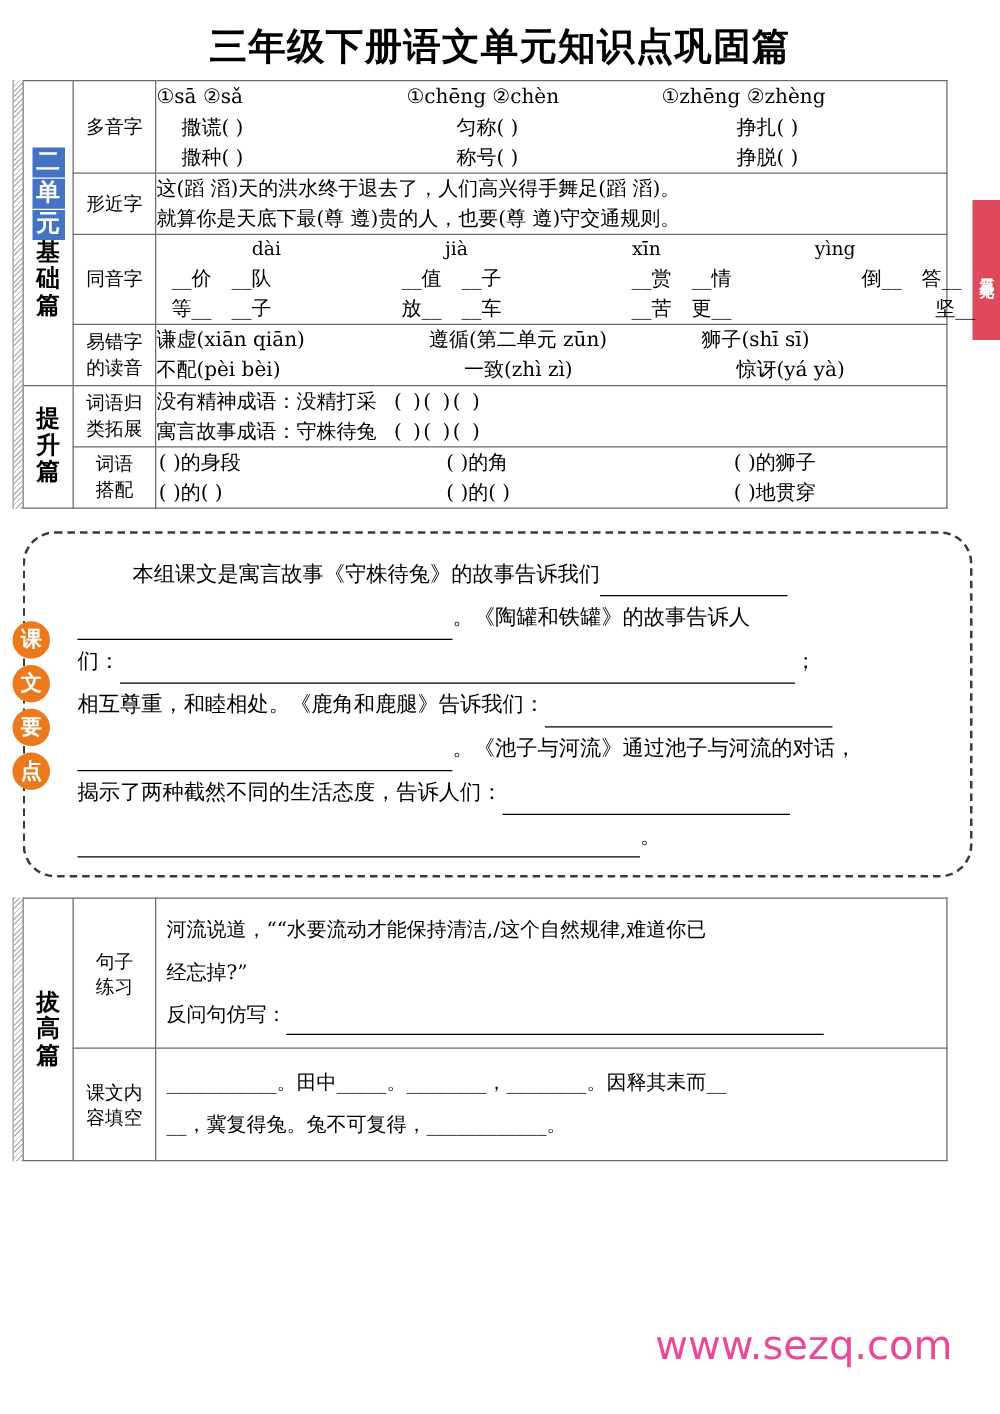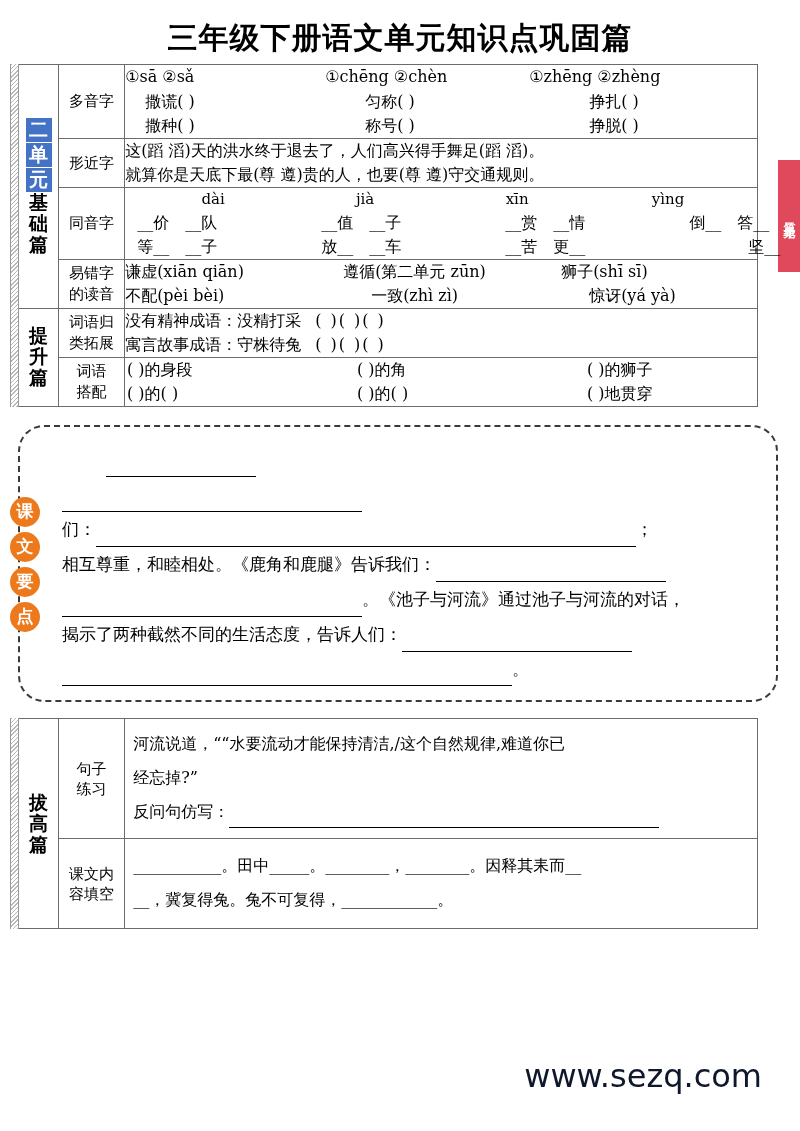--- a/index.html
+++ b/index.html
@@ -224,21 +224,21 @@
     font-family: "DejaVu Serif", "Liberation Serif", serif;
   }
 
   
   .watermark {
     position: absolute;
     right: 38px;
     bottom: 36px;
     font-family: "DejaVu Sans", "Liberation Sans", sans-serif;
     font-size: 32px;
-    color: #0f172a;
+    color: #ec4899;
     letter-spacing: 0px;
     pointer-events: none;
   }
 </style>
 </head>
 <body>
 
 <div class="page-title">三年级下册语文单元知识点巩固篇</div>
 
 <div class="side-tab">第二单元</div>
@@ -412,24 +412,24 @@
 
 <div class="keypoints-wrap">
   <div class="badge-col">
     <div class="badge">课</div>
     <div class="badge">文</div>
     <div class="badge">要</div>
     <div class="badge">点</div>
   </div>
   <div class="keypoints">
     <div class="kp-line kp-indent">
-      <span class="ul" style="width:150px"></span>
-    </div>
-    <div class="kp-line">
-      <span class="ul" style="width:300px"></span>
+      <span>本组课文是寓言故事《守株待兔》的故事告诉我们</span><span class="ul" style="width:150px"></span>
+    </div>
+    <div class="kp-line">
+      <span class="ul" style="width:300px"></span><span>。《陶罐和铁罐》的故事告诉人</span>
     </div>
     <div class="kp-line">
       <span>们：</span><span class="ul" style="width:540px"></span><span>；</span>
     </div>
     <div class="kp-line">
       <span>相互尊重，和睦相处。《鹿角和鹿腿》告诉我们：</span><span class="ul" style="width:230px"></span>
     </div>
     <div class="kp-line">
       <span class="ul" style="width:300px"></span><span>。《池子与河流》通过池子与河流的对话，</span>
     </div>

